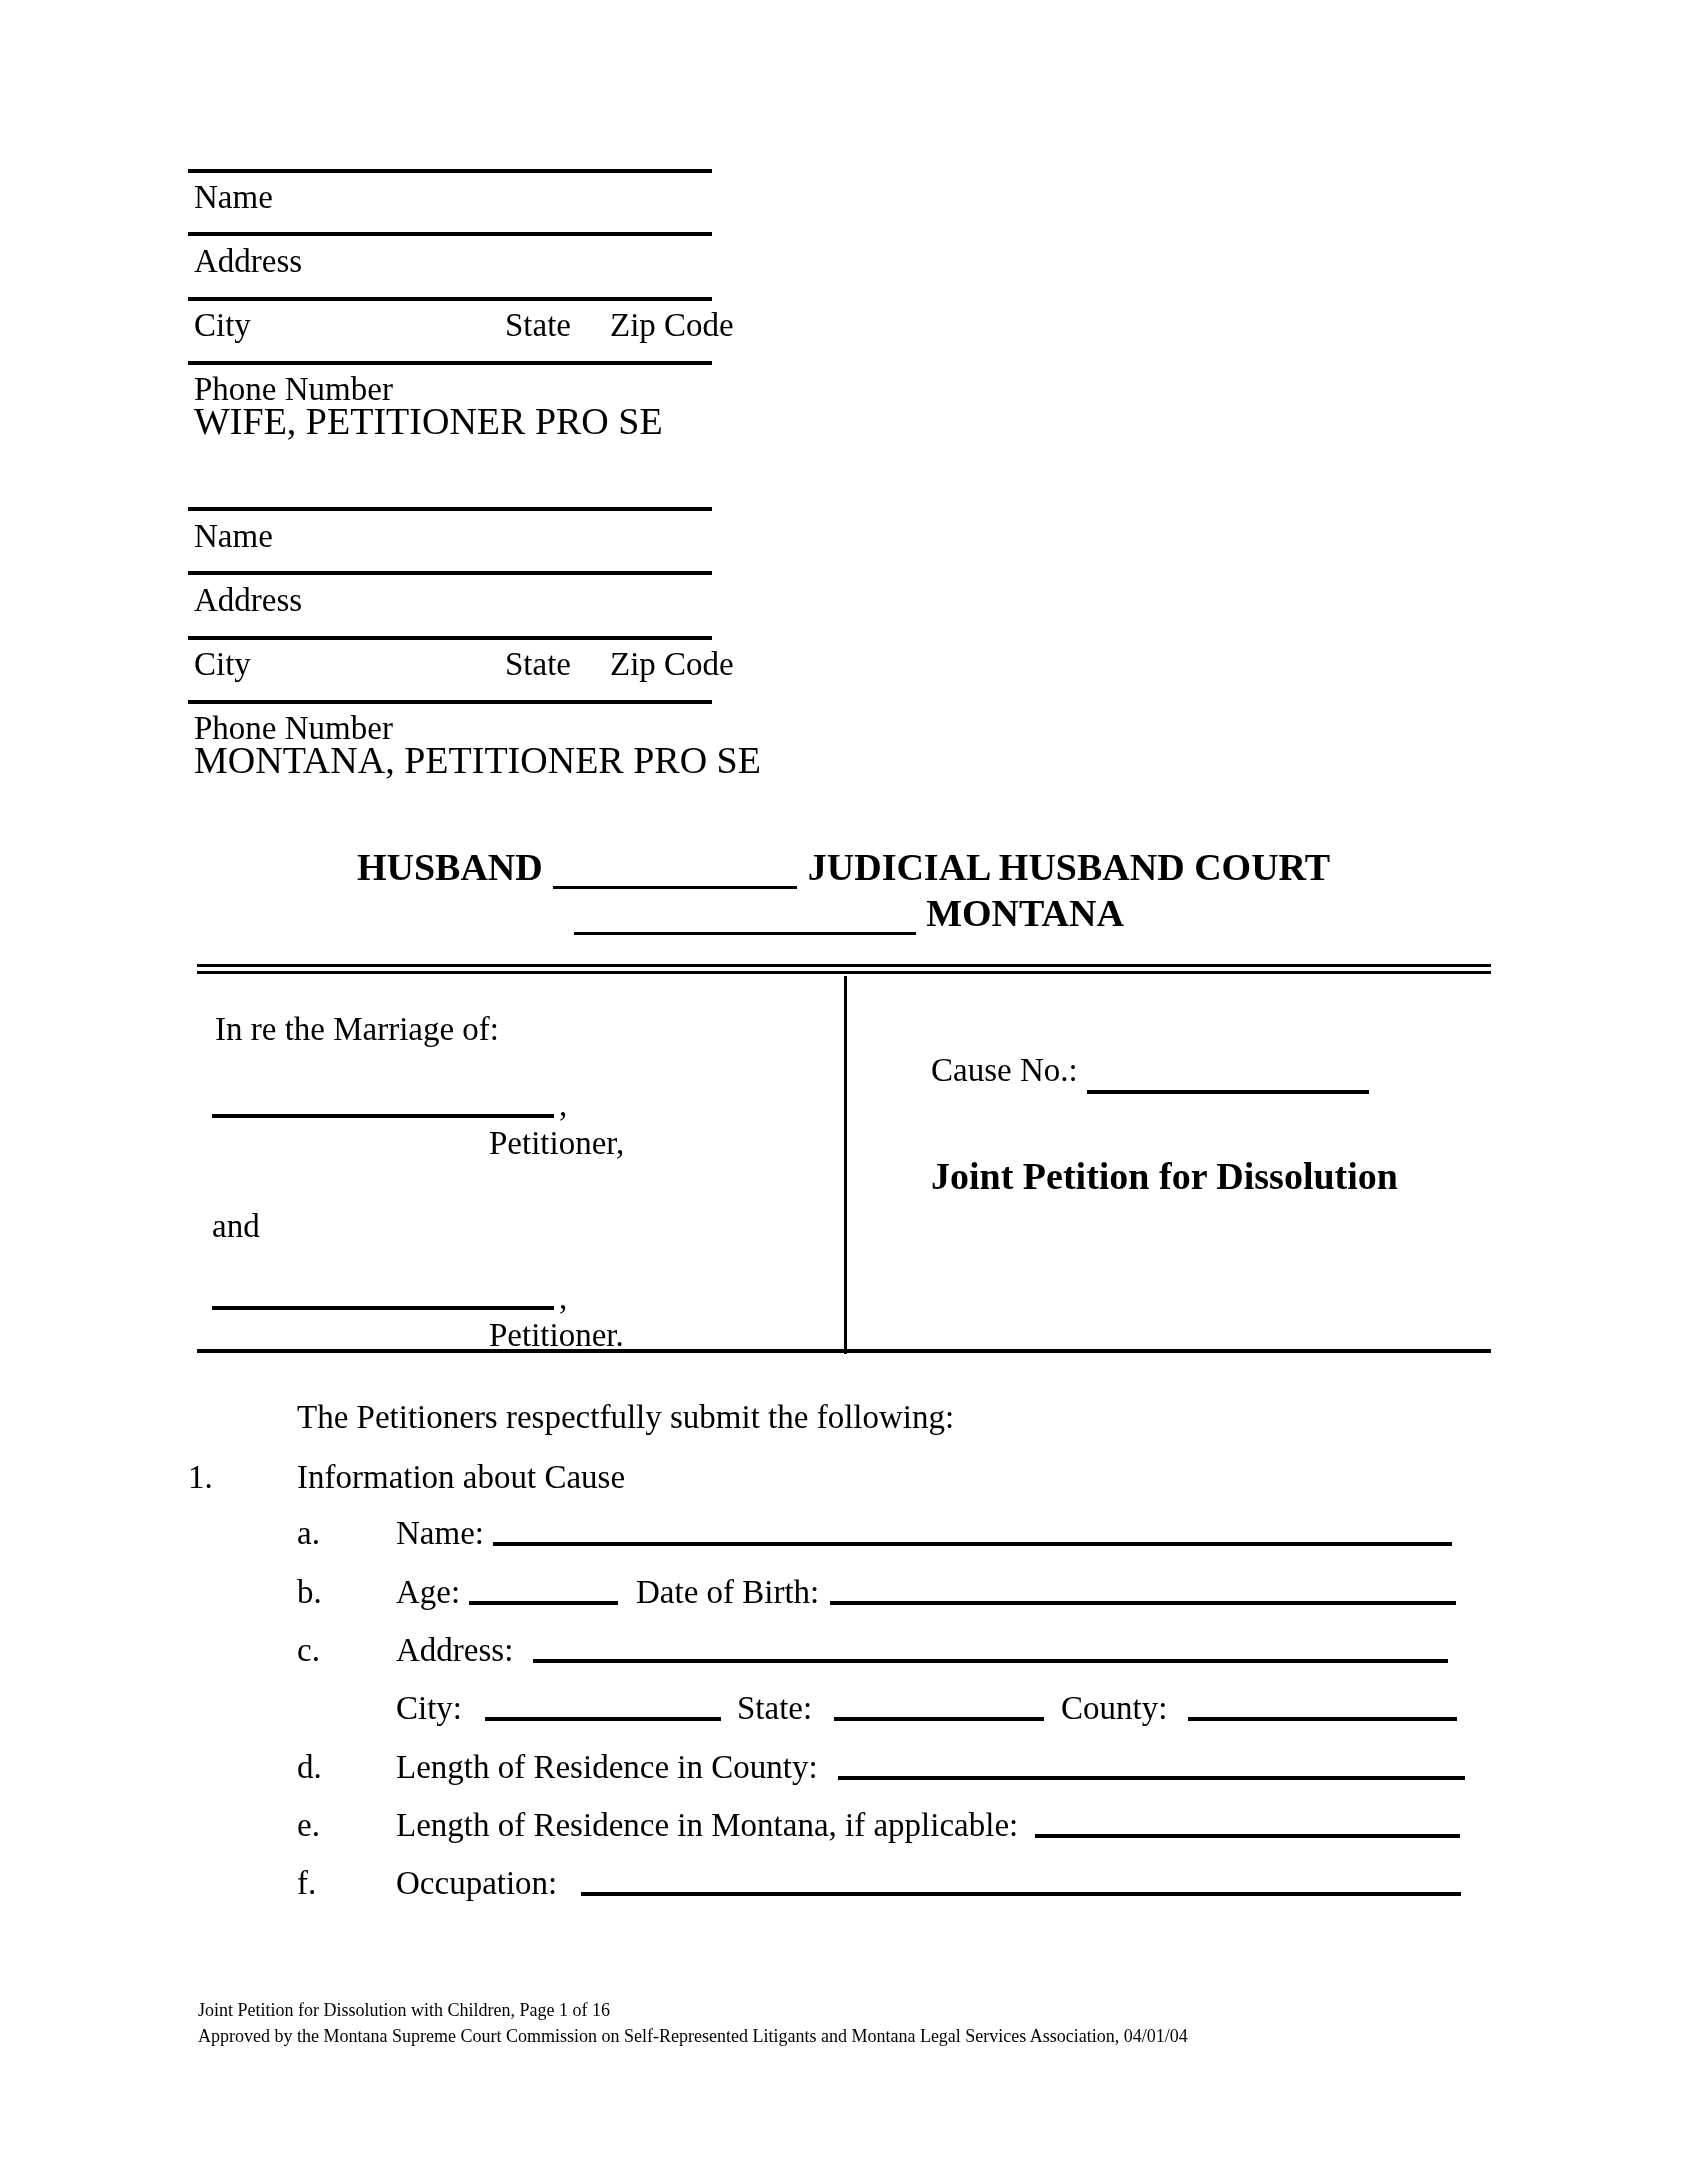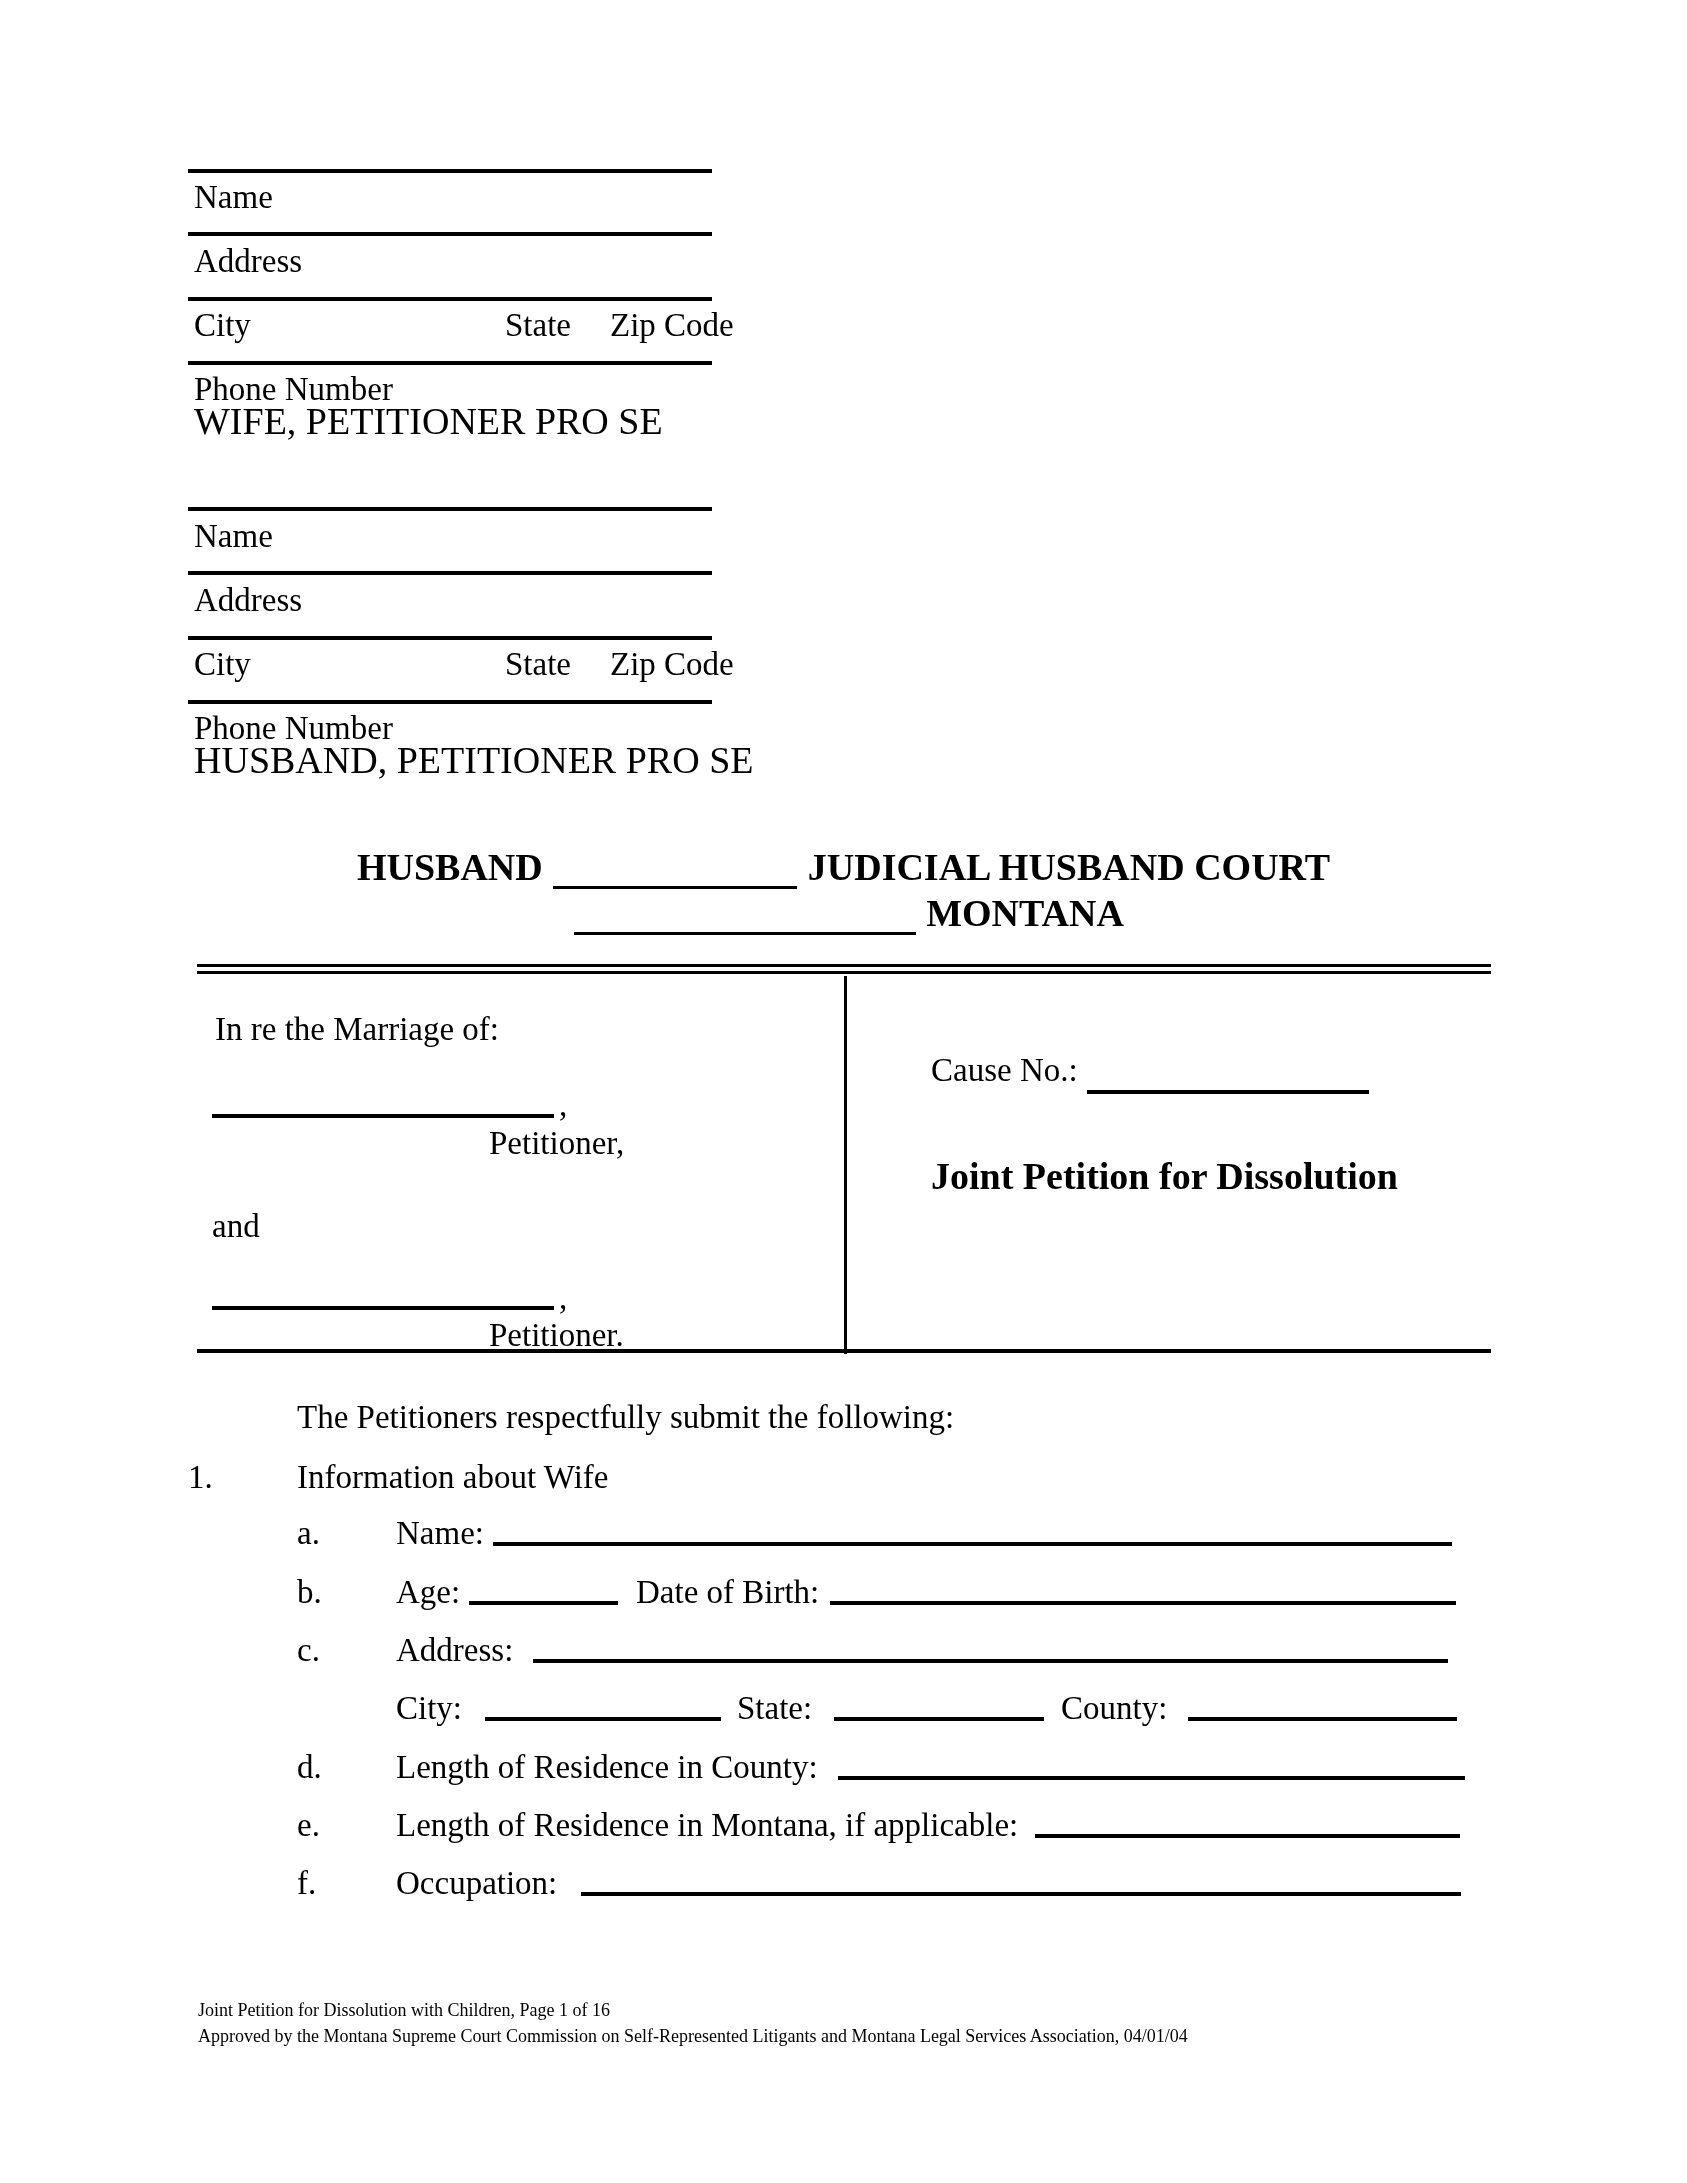--- a/index.html
+++ b/index.html
@@ -55,21 +55,21 @@
     <div class="t" style="left:194px; top:582px;">Address</div>
 
     <div class="hl" style="left:188px; top:636px; width:524px;"></div>
     <div class="t" style="left:194px; top:646px;">City</div>
     <div class="t" style="left:505px; top:646px;">State</div>
     <div class="t" style="left:610px; top:646px;">Zip Code</div>
 
     <div class="hl" style="left:188px; top:700px; width:524px;"></div>
     <div class="t" style="left:194px; top:710px;">Phone Number</div>
 
-    <div class="t big" style="left:194px; top:739px;">HUSBAND, PETITIONER PRO SE</div>
+    <div class="t big" style="left:194px; top:739px;">MONTANA, PETITIONER PRO SE</div>
   </div>
 
   <div>
     <div class="center-row hdg" style="top:845px;">
       <span>HUSBAND</span><span class="us" style="width:244px;"></span><span>JUDICIAL HUSBAND COURT</span>
     </div>
     <div class="center-row hdg" style="top:891px;">
       <span class="us" style="width:342px;"></span><span>MONTANA</span>
     </div>
   </div>
@@ -94,21 +94,21 @@
     <div class="t" style="left:931px; top:1052px;text-align:center;">Cause No.:</div>
     <div class="hl" style="left:1087px; top:1090px; width:282px;"></div>
 
     <div class="t big bold" style="left:931px; top:1155px;">Joint Petition for Dissolution</div>
   </div>
 
   <div>
     <div class="t" style="left:297px; top:1399px;">The Petitioners respectfully submit the following:</div>
 
     <div class="t" style="left:188px; top:1459px;">1.</div>
-    <div class="t" style="left:297px; top:1459px;">Information about Wife</div>
+    <div class="t" style="left:297px; top:1459px;">Information about Cause</div>
 
     <div class="t" style="left:297px; top:1515px;">a.</div>
     <div class="t" style="left:396px; top:1515px;">Name:</div>
     <div class="hl" style="left:493px; top:1542px; width:959px;"></div>
 
     <div class="t" style="left:297px; top:1574px;">b.</div>
     <div class="t" style="left:396px; top:1574px;">Age:</div>
     <div class="hl" style="left:469px; top:1601px; width:149px;"></div>
     <div class="t" style="left:636px; top:1574px;">Date of Birth:</div>
     <div class="hl" style="left:830px; top:1601px; width:626px;"></div>

